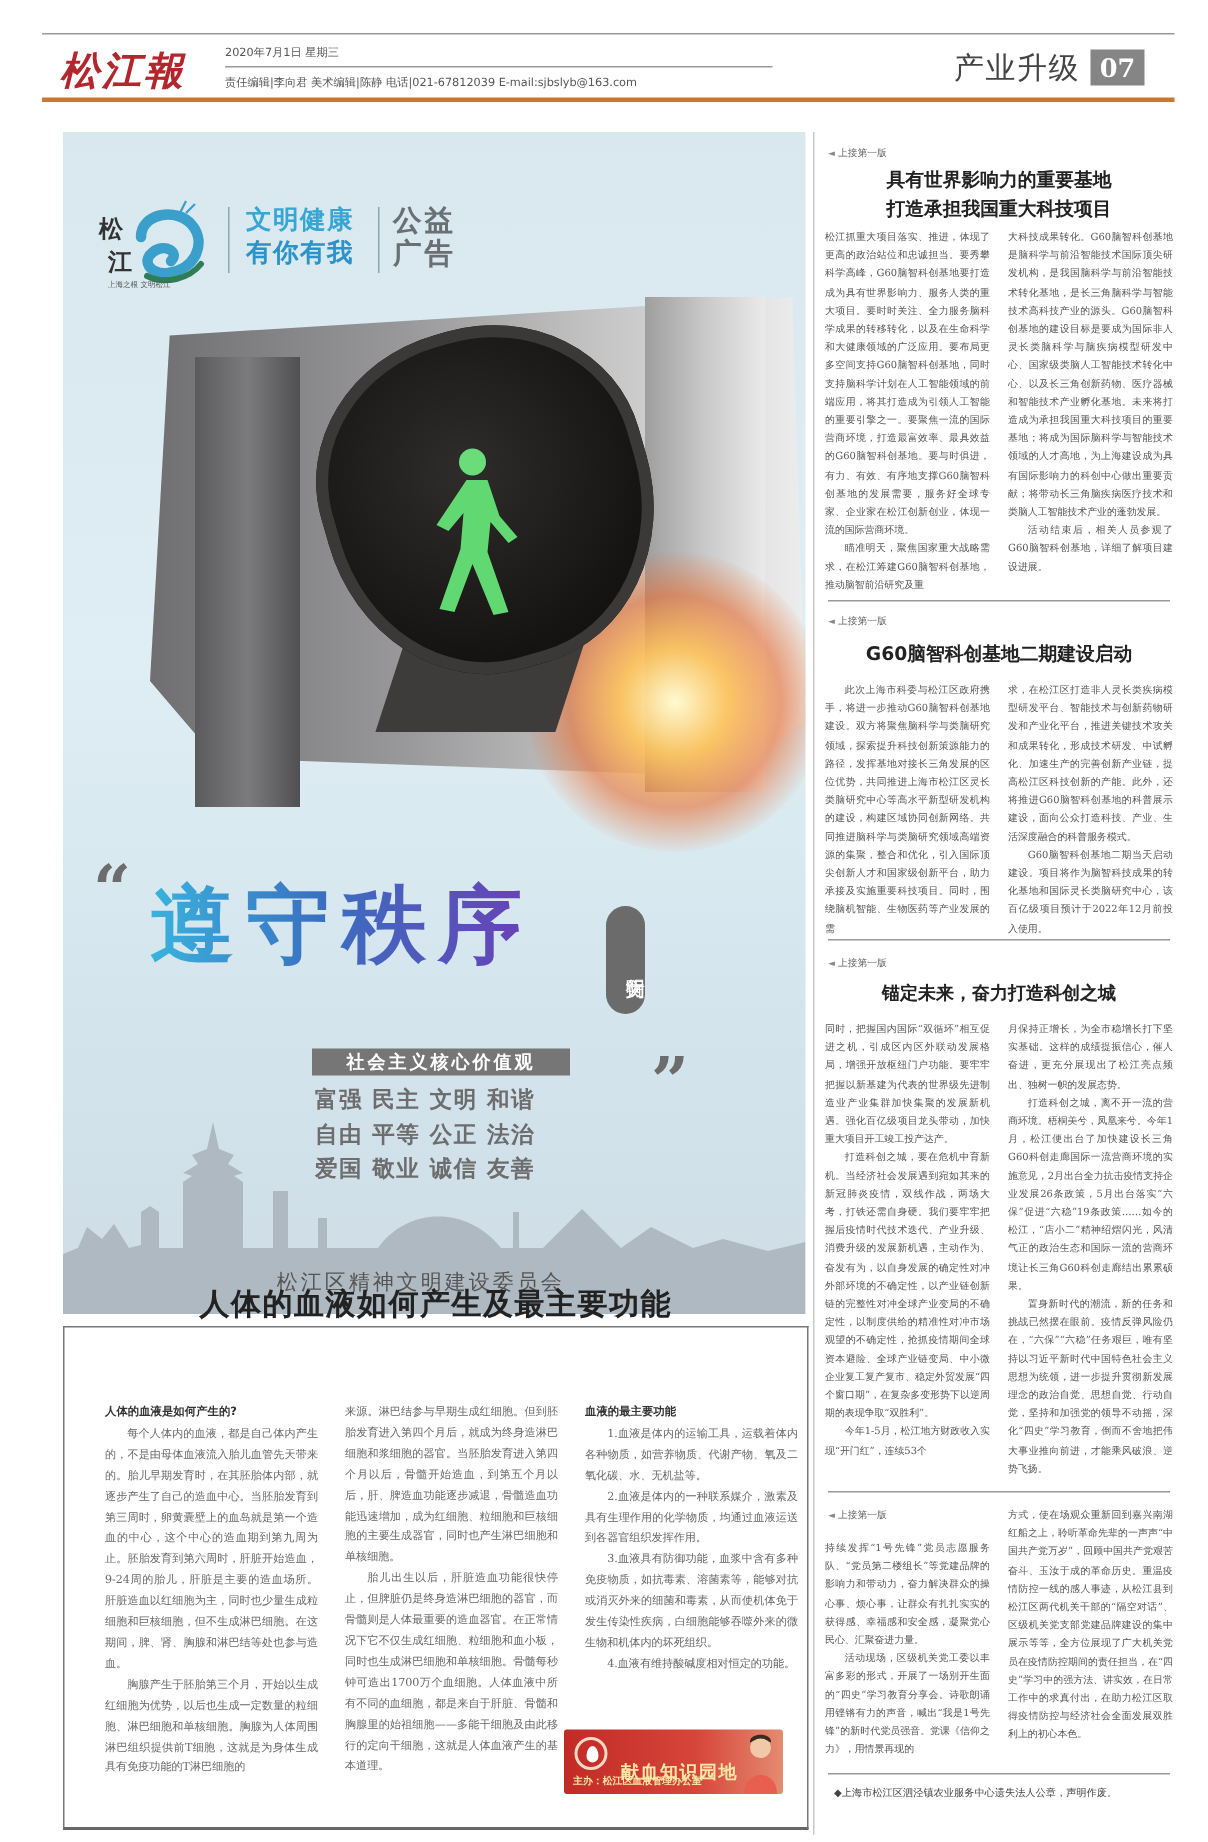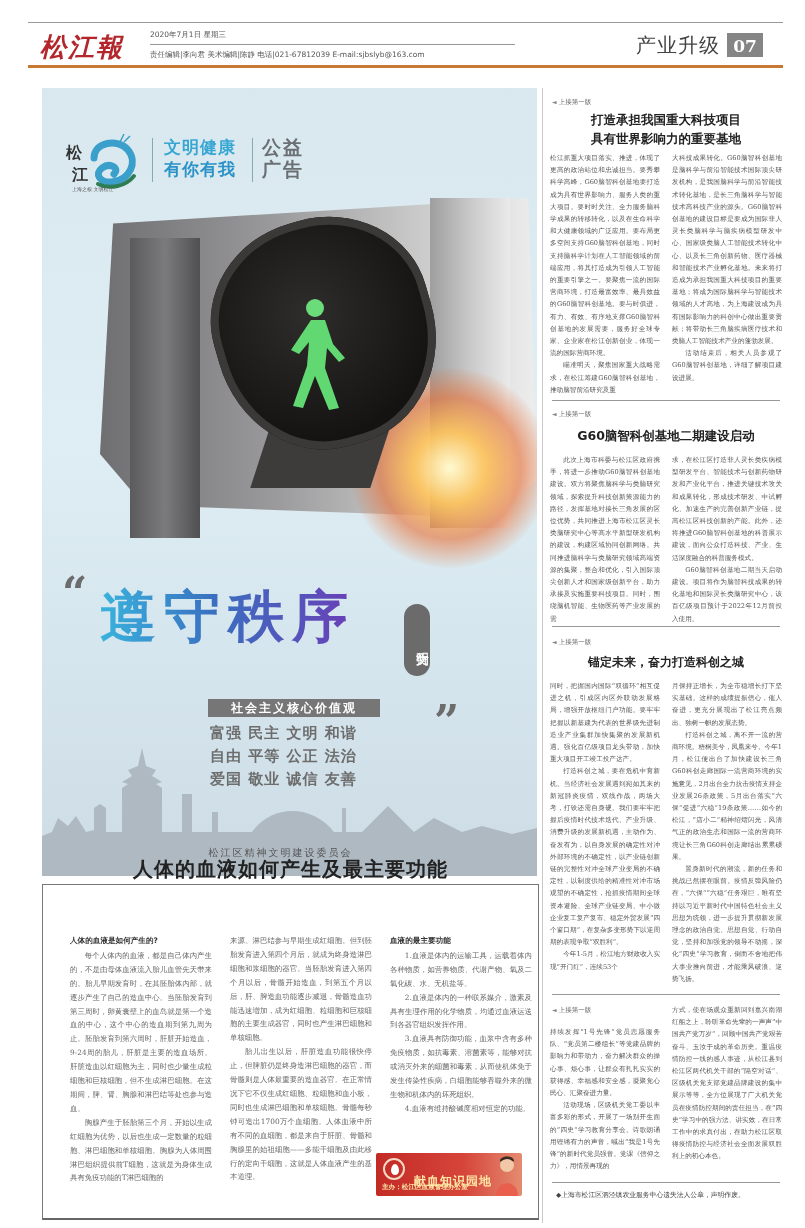--- a/index.html
+++ b/index.html
@@ -37,21 +37,21 @@
   .walker { position: absolute; left: 185px; top: 118px; width: 70px; height: 120px; }
 
   .quote-open { position: absolute; left: 62px; top: 568px; font-family: "DejaVu Serif", serif; font-weight: bold; font-size: 44px; color: #6c6c6c; }
   .big-title { position: absolute; left: 100px; top: 580px; font-family: "DejaVu Serif", serif; font-weight: bold; font-size: 56px; letter-spacing: 8px;
     background: linear-gradient(90deg, #39b3dd 0%, #3a6fc0 45%, #6b3fb7 100%); -webkit-background-clip: text; background-clip: text; color: transparent; }
   .badge-v { position: absolute; left: 404px; top: 604px; width: 26px; height: 72px; border-radius: 13px; background: #6b6b6b; color: #fff; font-size: 13px; line-height: 16px; text-align: center; padding-top: 4px; writing-mode: vertical-rl; font-family: "DejaVu Sans", sans-serif; }
   .values-head { position: absolute; left: 208px; top: 699px; width: 172px; height: 18px; background: #767676; color: #fff; font-family: "DejaVu Sans", sans-serif; font-weight: bold; font-size: 12px; line-height: 18px; text-align: center; letter-spacing: 2px; }
   .quote-close { position: absolute; left: 434px; top: 696px; font-family: "DejaVu Serif", serif; font-weight: bold; font-size: 44px; color: #6c6c6c; }
   .values { position: absolute; left: 210px; top: 722px; font-family: "DejaVu Serif", serif; font-weight: bold; font-size: 15px; line-height: 23px; color: #6d6d6d; letter-spacing: 1px; }
   .skyline { position: absolute; left: 42px; top: 780px; width: 495px; height: 96px; }
-  .committee { position: absolute; left: 42px; top: 846px; width: 477px; text-align: center; font-family: "DejaVu Sans", sans-serif; font-size: 10px; color: #555; letter-spacing: 2px; }
+  .committee { position: absolute; left: 42px; top: 846px; width: 477px; text-align: center; font-family: "DejaVu Sans", sans-serif; font-size: 14px; color: #555; letter-spacing: 2px; }
 
   
   .col-rule-left { position: absolute; left: 542px; top: 88px; width: 1px; height: 1135px; background: #c8c8c8; }
   .kicker { position: absolute; font-family: "DejaVu Sans", sans-serif; font-size: 6.5px; color: #666; }
   .kicker .arrow { font-size: 6px; margin-right: 2px; color: #888; }
   .art-title { position: absolute; left: 552px; width: 228px; text-align: center; font-family: "DejaVu Sans", sans-serif; font-weight: bold; color: #222; }
   .cols2 { position: absolute; left: 550px; width: 232px; display: flex; justify-content: space-between; }
   .cols2 .col { width: 110px; font-size: 6.6px; line-height: 12.2px; color: #555; text-align: justify; font-family: "DejaVu Serif", serif; }
   .cols2 .col p { text-indent: 2em; }
   .cols2 .col p.cont { text-indent: 0; }
@@ -135,22 +135,22 @@
   </svg>
   <div class="committee" style="left:0;top:758px;">松江区精神文明建设委员会</div>
 </div>
 
 <div class="col-rule-left"></div>
 
 <div class="kicker" style="left:552px;top:98px;">
   <span class="arrow">◄</span><span>上接第一版</span>
 </div>
 <div class="art-title" style="top:110px;font-size:12.5px;line-height:19px;">
+  <div>具有世界影响力的重要基地</div>
   <div>打造承担我国重大科技项目</div>
-  <div>具有世界影响力的重要基地</div>
 </div>
 <div class="cols2" style="top:152px;">
   <div class="col">
     <p class="cont">松江抓重大项目落实、推进，体现了更高的政治站位和忠诚担当。要秀攀科学高峰，G60脑智科创基地要打造成为具有世界影响力、服务人类的重大项目。要时时关注、全力服务脑科学成果的转移转化，以及在生命科学和大健康领域的广泛应用。要布局更多空间支持G60脑智科创基地，同时支持脑科学计划在人工智能领域的前端应用，将其打造成为引领人工智能的重要引擎之一。要聚焦一流的国际营商环境，打造最富效率、最具效益的G60脑智科创基地。要与时俱进，有力、有效、有序地支撑G60脑智科创基地的发展需要，服务好全球专家、企业家在松江创新创业，体现一流的国际营商环境。</p>
     <p>瞄准明天，聚焦国家重大战略需求，在松江筹建G60脑智科创基地，推动脑智前沿研究及重</p>
   </div>
   <div class="col">
     <p class="cont">大科技成果转化。G60脑智科创基地是脑科学与前沿智能技术国际顶尖研发机构，是我国脑科学与前沿智能技术转化基地，是长三角脑科学与智能技术高科技产业的源头。G60脑智科创基地的建设目标是要成为国际非人灵长类脑科学与脑疾病模型研发中心、国家级类脑人工智能技术转化中心、以及长三角创新药物、医疗器械和智能技术产业孵化基地。未来将打造成为承担我国重大科技项目的重要基地；将成为国际脑科学与智能技术领域的人才高地，为上海建设成为具有国际影响力的科创中心做出重要贡献；将带动长三角脑疾病医疗技术和类脑人工智能技术产业的蓬勃发展。</p>
     <p>活动结束后，相关人员参观了G60脑智科创基地，详细了解项目建设进展。</p>
   </div>

